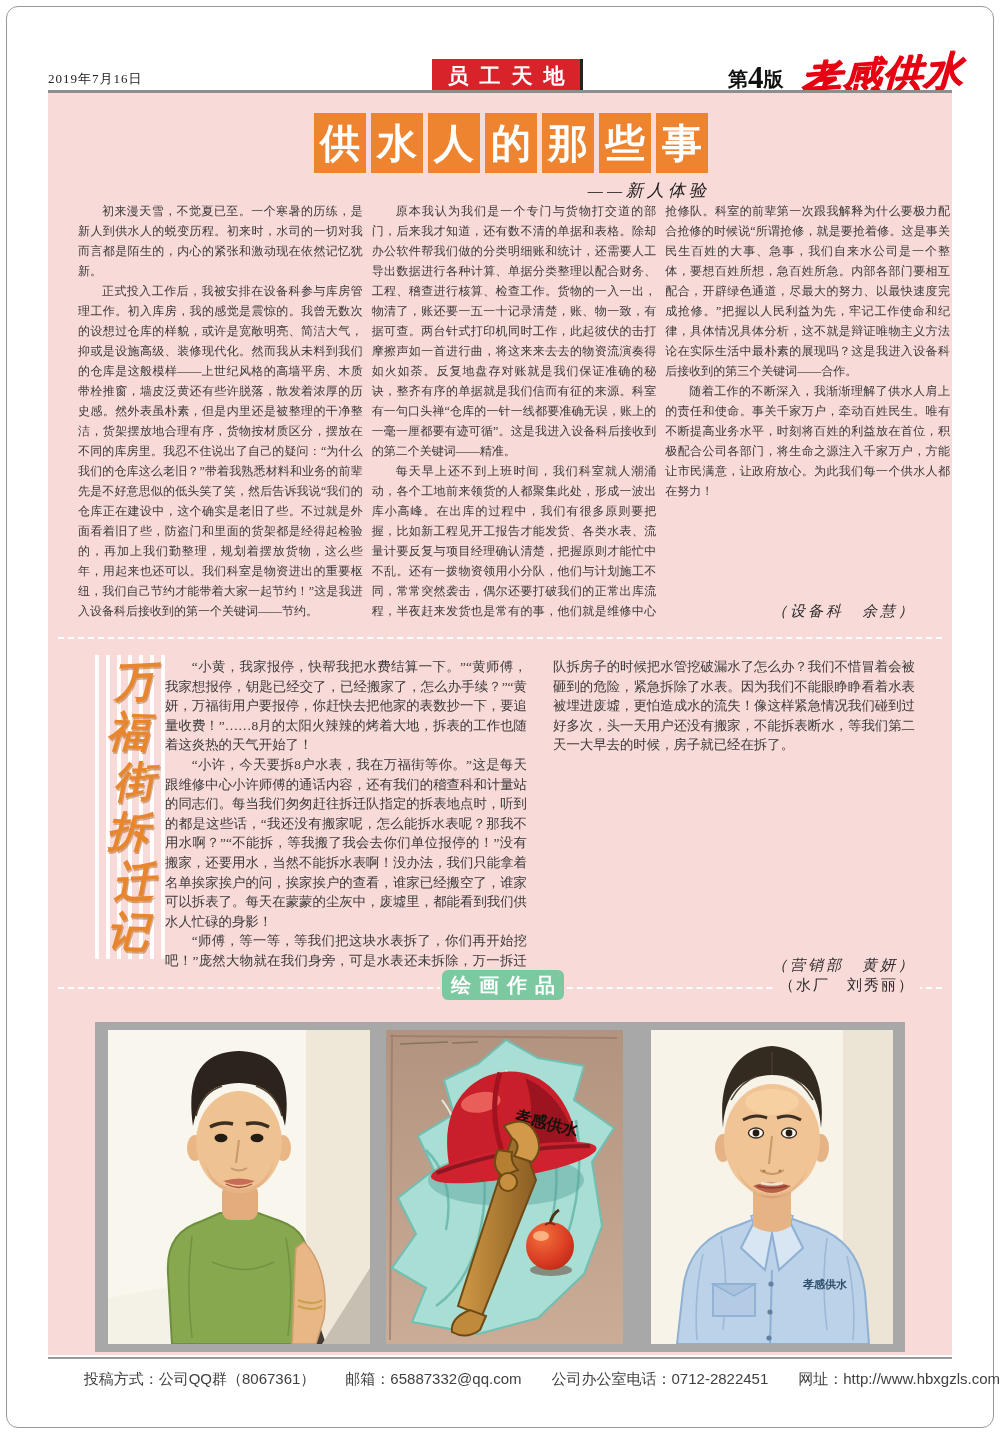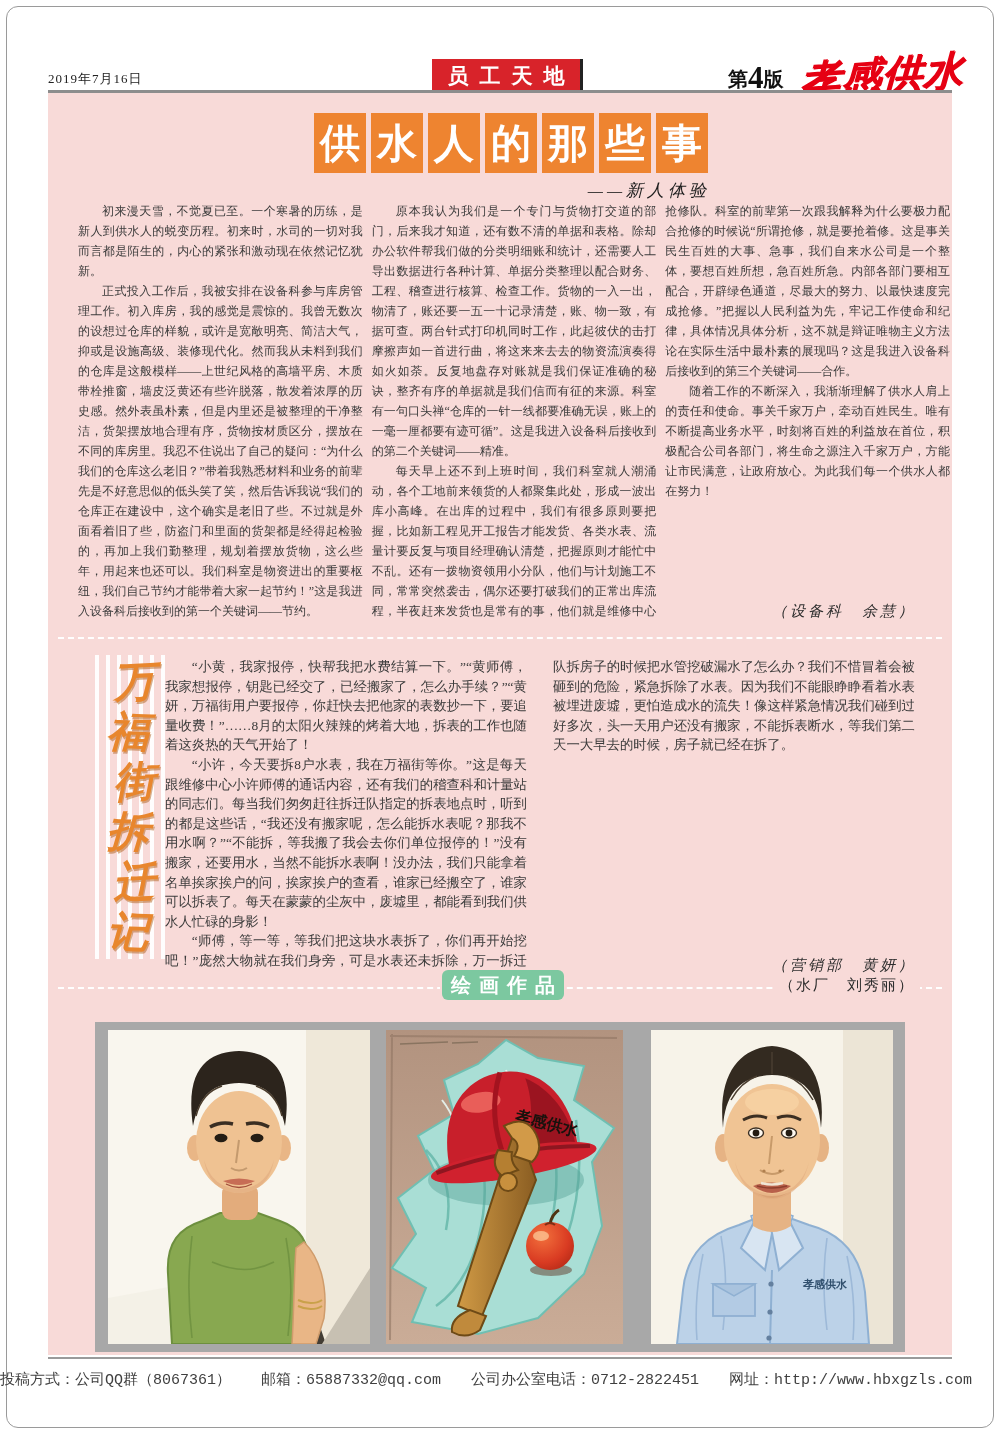--- a/index.html
+++ b/index.html
@@ -64,22 +64,22 @@
   .gal-credit{position:absolute;top:883px;right:32px;font-size:15px;color:#2e2e2e;
     letter-spacing:2px;background:#f8dad8;padding:0 5px;}
   .band{position:absolute;left:47px;top:929px;width:810px;height:330px;background:#a8a8a8;}
   .art{position:absolute;top:8px;height:314px;background:#f8f5ec;}
   .art svg{display:block;width:100%;height:100%;}
   .art1{left:13px;width:262px;}
   .art2{left:291px;width:237px;}
   .art3{left:556px;width:242px;}
   
   .foot-rule{position:absolute;left:48px;top:1357px;width:904px;height:2px;background:#9a9a9a;}
-  .footer{position:absolute;left:0;top:1370px;width:1000px;text-align:left;
-    font-family:Liberation Mono, monospace;font-size:15px;color:#3f3f3f;}
+  .footer{position:absolute;left:0;top:1370px;width:1000px;text-align:right;
+    font-family:Liberation Sans, sans-serif;font-size:15px;color:#3f3f3f;}
 </style>
 </head>
 <body>
 
 <div class="page-frame"></div>
 
 <div class="date">2019年7月16日</div>
 <div class="section-box">员工天地</div>
 <div class="edition"><span>第</span><span class="num">4</span><span>版</span></div>
 <div class="masthead">孝感供水</div>

